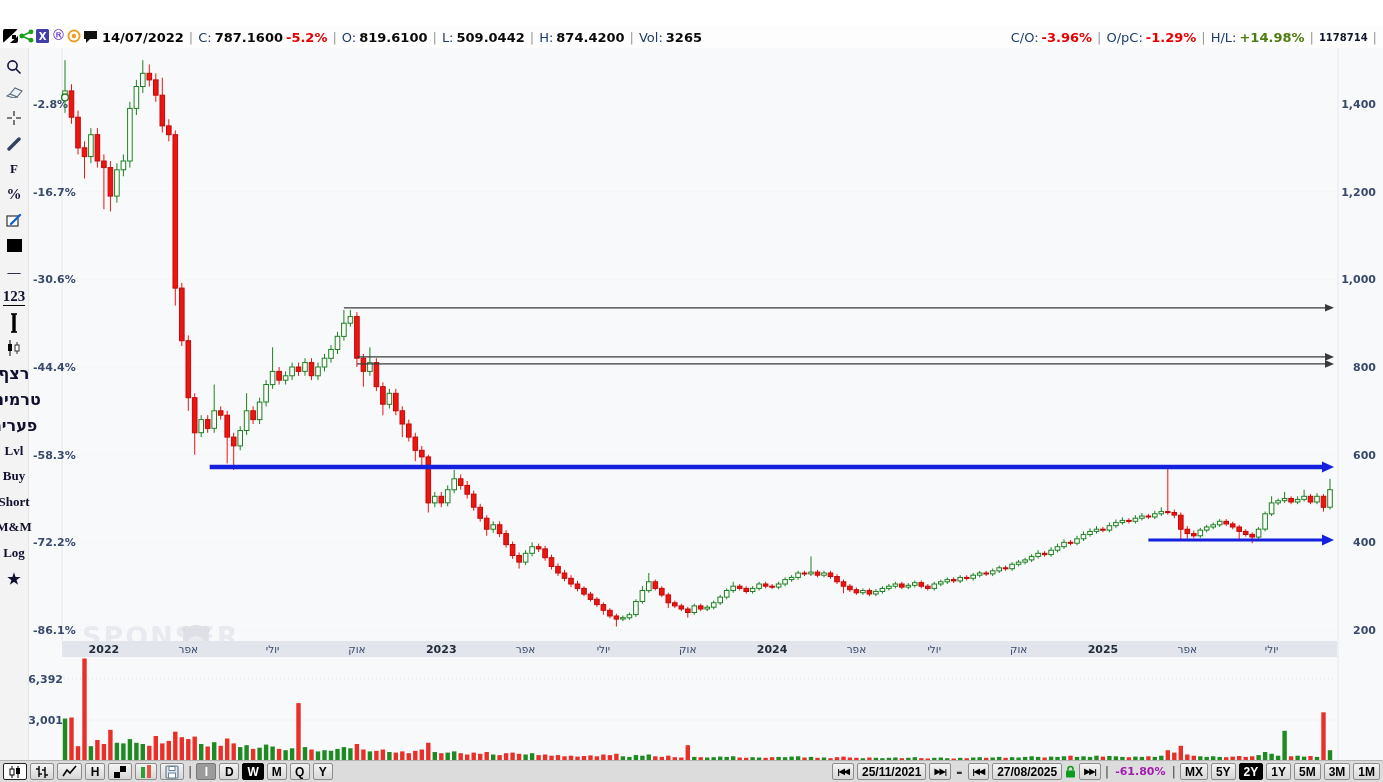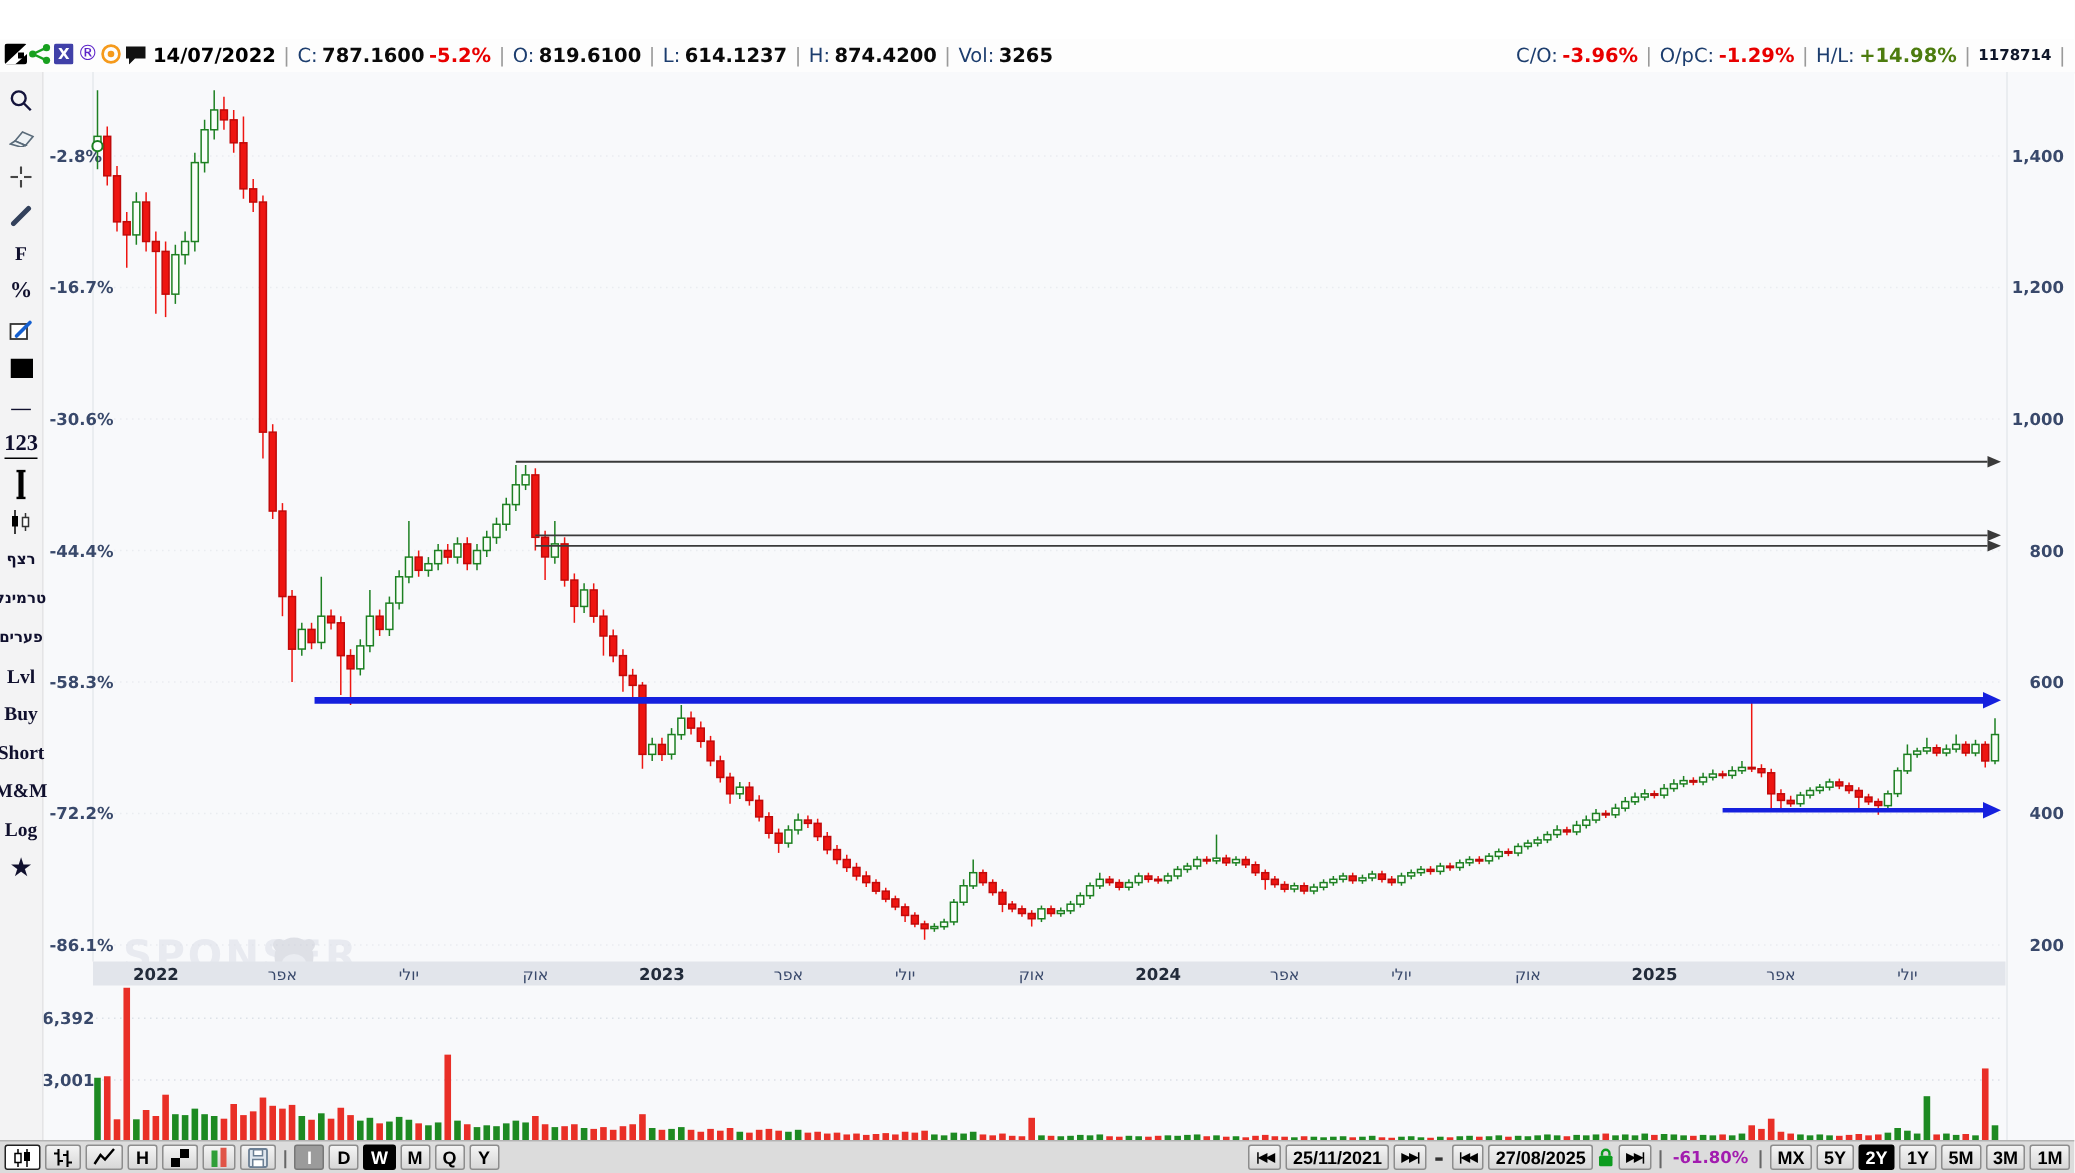--- a/index.html
+++ b/index.html
@@ -22,21 +22,21 @@
   .pos{color:#4d7c0f;font-weight:bold;}
   .orange{color:#0f172a;font-weight:bold;font-size:10px;}
   .sep{color:#9a9a9a;padding:0 2px;}
   .date{font-weight:bold;color:#000;margin-left:1px;}
   
   .ltb{position:absolute;left:0;top:48px;width:29px;height:712px;background:#f3f3f4;
        border-right:1px solid #e4e4e6;z-index:5;display:flex;flex-direction:column;align-items:center;padding-top:6px;box-sizing:border-box;}
   .ltb-item{width:28px;height:25.6px;display:flex;align-items:center;justify-content:center;
        color:#14143c;cursor:pointer;flex:none;}
   .ltb-text{font-family:"Liberation Serif","DejaVu Serif",serif;font-weight:bold;font-size:13px;color:#10102e;}
-  .ltb-heb{font-family:"DejaVu Sans",sans-serif;font-size:10px;font-weight:bold;color:#10102e;}
+  .ltb-heb{font-family:"DejaVu Sans",sans-serif;font-size:16px;font-weight:bold;color:#10102e;}
   
   .chartwrap{position:absolute;left:0;top:48px;width:1196px;height:712px;background:#f8f9fb;}
   svg text{user-select:none;}
   
   .btb{position:absolute;left:0;bottom:0;width:100%;height:22px;background:#dcdcdc;border-top:1px solid #b3b3b3;
        display:flex;align-items:center;justify-content:space-between;box-sizing:border-box;padding:0 3px;z-index:6;}
   .btb-group{display:flex;align-items:center;gap:3px;}
   .btn{height:17px;min-width:20px;display:inline-flex;align-items:center;justify-content:center;
        font-size:12px;font-weight:bold;color:#000;background:linear-gradient(#f4f4f4,#d7d7d7);
        border:1px solid #8d8d8d;border-radius:2px;padding:0 4px;cursor:pointer;box-sizing:border-box;}
@@ -96,21 +96,21 @@
       <span class="date">14/07/2022</span>
       <span class="sep">|</span>
       <span class="lbl">C:</span>
       <span class="val">787.1600</span>
       <span class="neg">-5.2%</span>
       <span class="sep">|</span>
       <span class="lbl">O:</span>
       <span class="val">819.6100</span>
       <span class="sep">|</span>
       <span class="lbl">L:</span>
-      <span class="val">614.1237</span>
+      <span class="val">509.0442</span>
       <span class="sep">|</span>
       <span class="lbl">H:</span>
       <span class="val">874.4200</span>
       <span class="sep">|</span>
       <span class="lbl">Vol:</span>
       <span class="val">3265</span>
     </div>
     <div class="ib-right">
       <span class="lbl">C/O:</span>
       <span class="neg">-3.96%</span>

